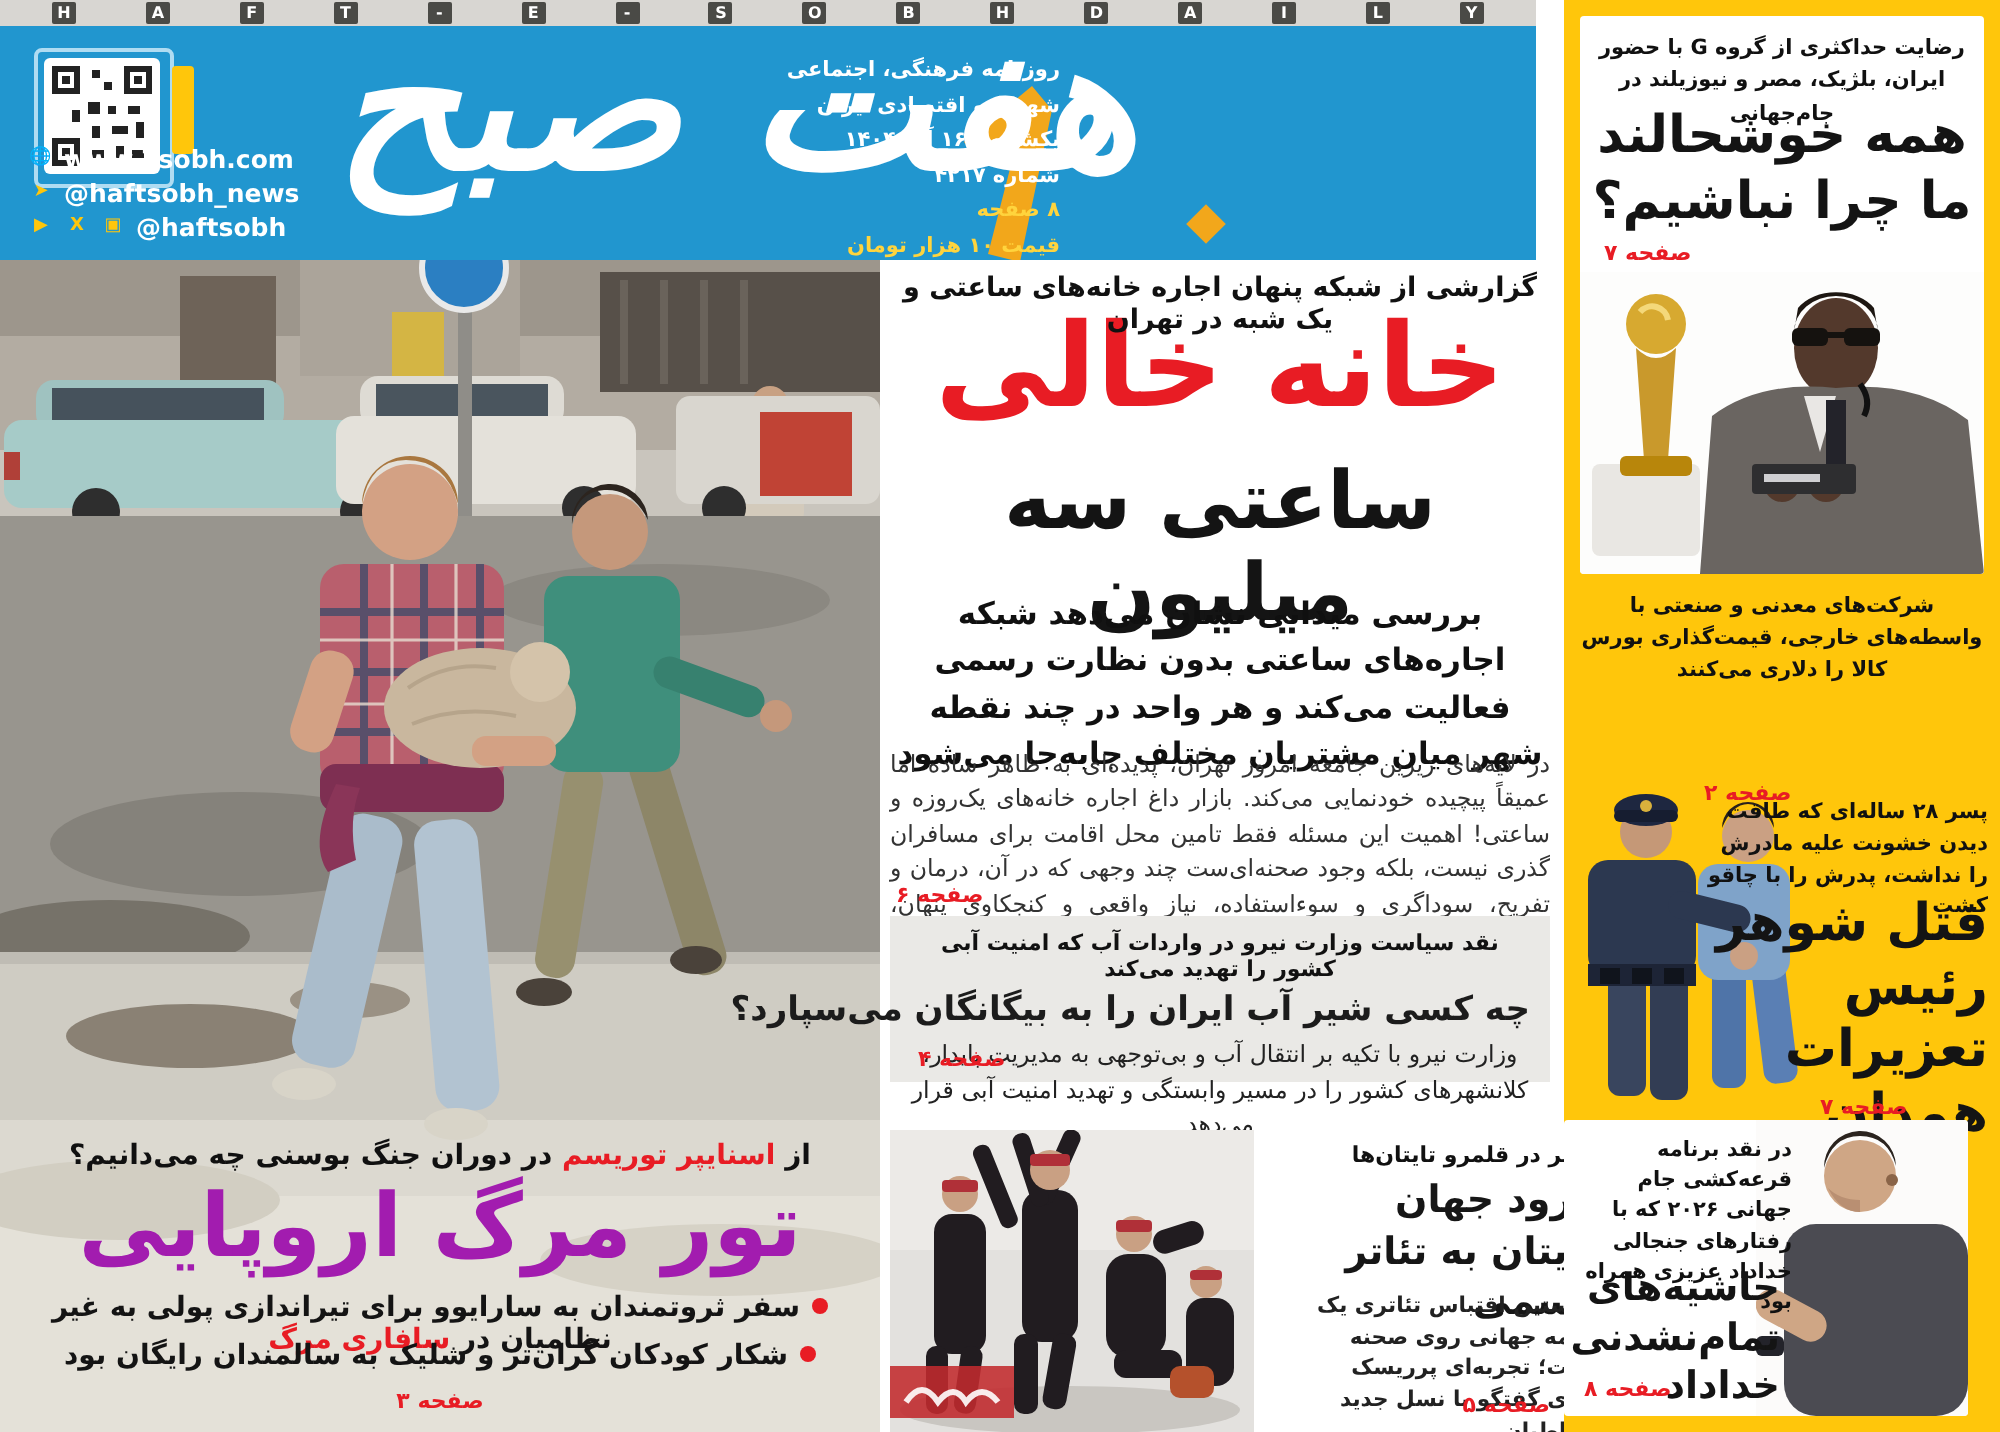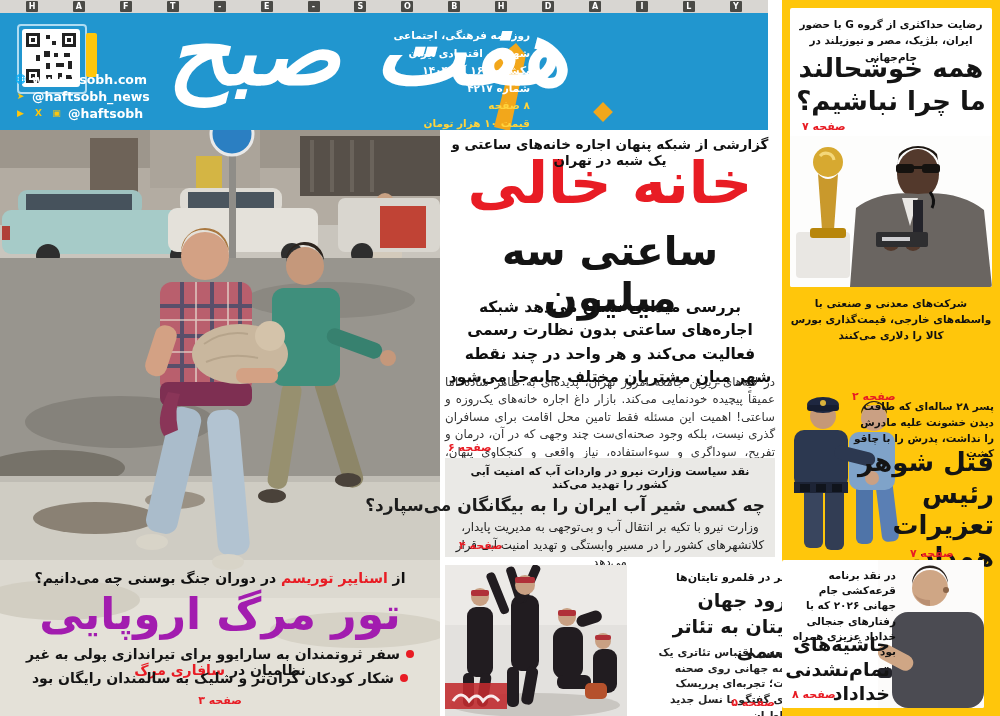--- a/index.html
+++ b/index.html
@@ -36,21 +36,21 @@
   
   .col-c{left:445px;width:330px;}
   .kicker{font-weight:bold;color:#111;}
   .lead-kicker{top:136px;font-size:13.5px;text-align:center;width:330px;}
   .lead-h-red{top:150px;width:330px;text-align:center;color:#e81c24;font-size:58px;font-weight:bold;line-height:1.15;}
   .lead-h-black{top:228px;width:330px;text-align:center;color:#141414;font-size:40px;font-weight:bold;}
   .lead-sub{top:296px;width:330px;text-align:center;font-size:15.5px;font-weight:bold;line-height:1.5;color:#101010;}
   .lead-body{top:374px;width:330px;font-size:11.8px;line-height:1.48;color:#333;text-align:justify;}
   .page-marker{color:#e81c24;font-size:11px;font-weight:bold;}
   
-  .water-box{left:445px;top:458px;width:330px;height:99px;background:#eae9e6;box-sizing:border-box;padding:7px 10px;}
+  .water-box{left:445px;top:458px;width:330px;height:83px;background:#eae9e6;box-sizing:border-box;padding:7px 10px;}
   .water-kicker{font-size:11px;text-align:center;}
   .water-h{font-size:17px;font-weight:bold;color:#1c1c1c;text-align:center;white-space:nowrap;margin-top:4px;}
   .water-body{font-size:11.8px;line-height:1.5;text-align:center;color:#222;margin-top:4px;}
   
   .theater-photo{left:445px;top:565px;width:182px;height:151px;}
   .th-block{left:655px;width:143px;text-align:right;}
   .th-kicker{top:571px;font-size:11px;}
   .th-h{top:588px;font-size:19px;font-weight:bold;color:#161616;line-height:1.35;}
   .th-body{top:645px;font-size:10.8px;line-height:1.45;color:#222;font-weight:bold;}
   

